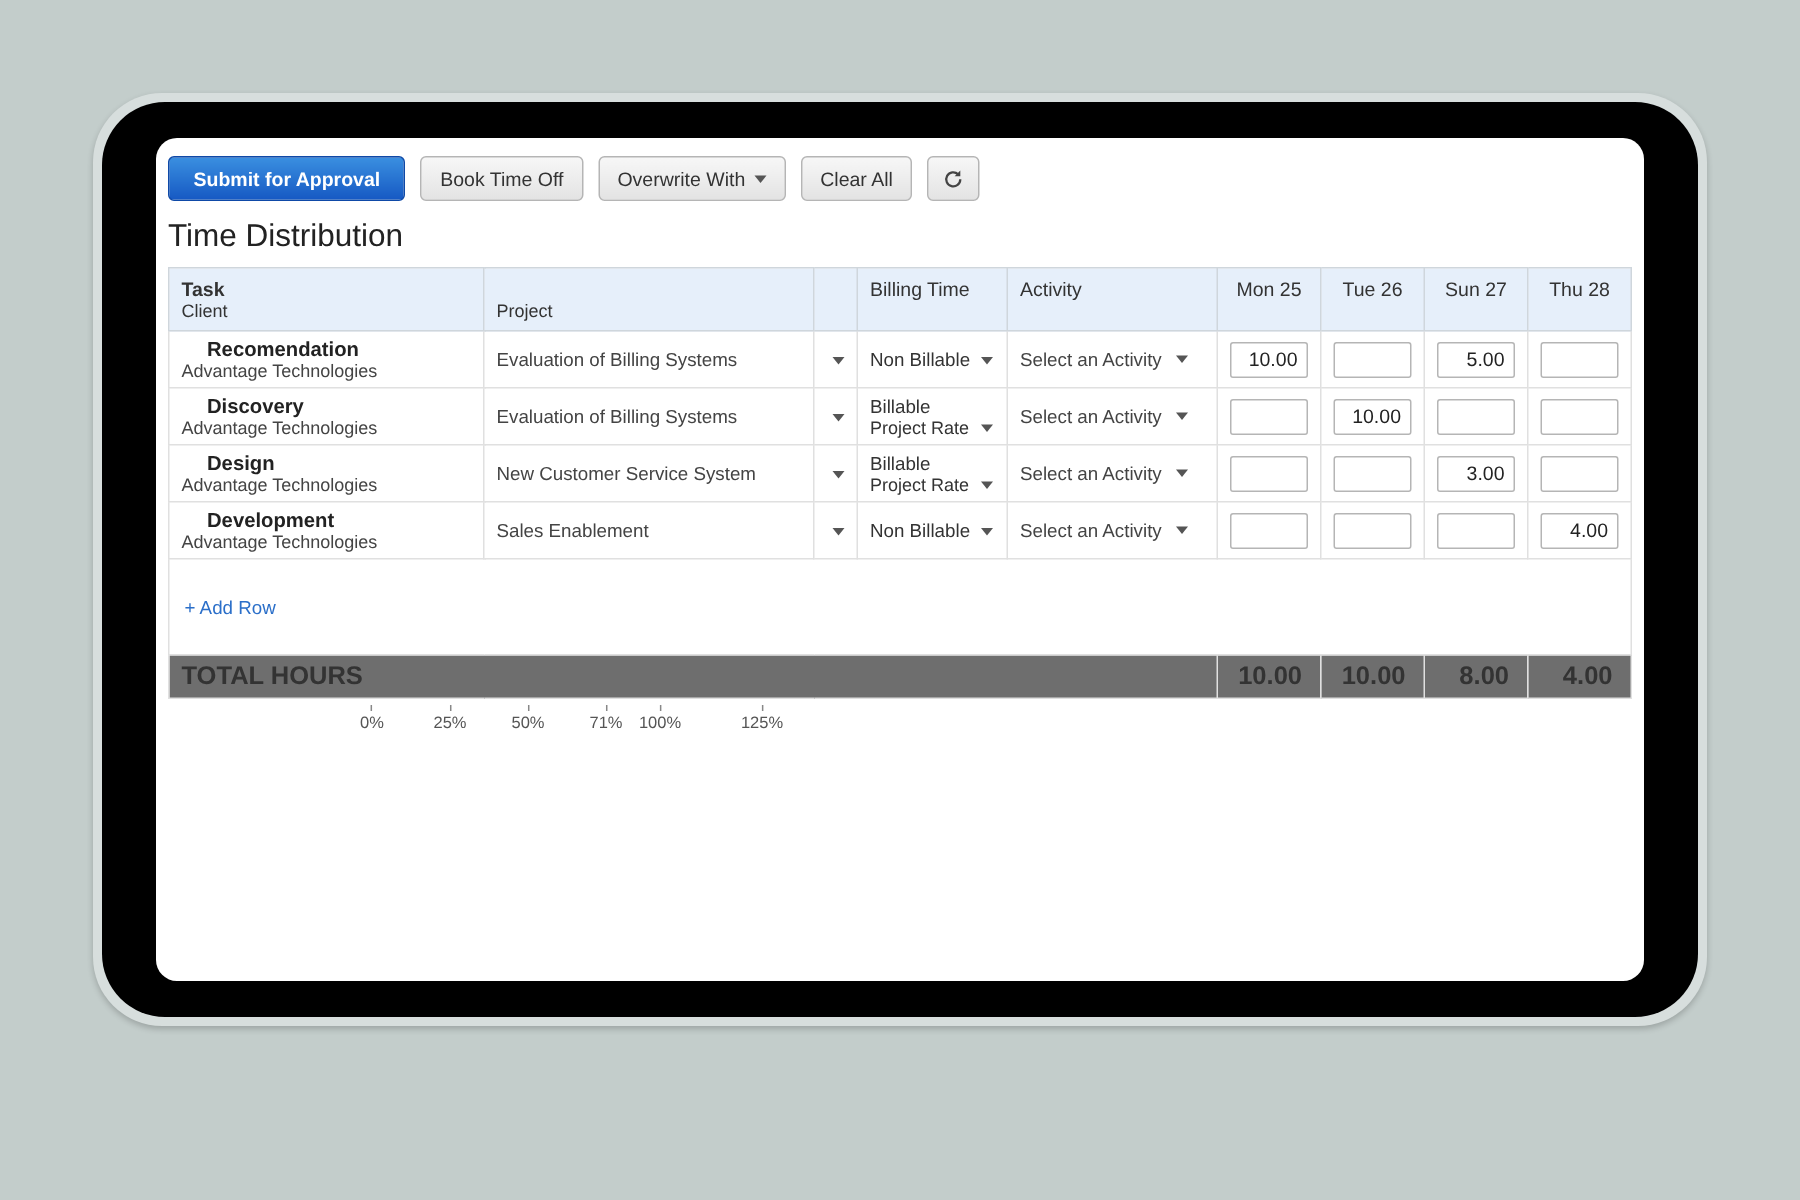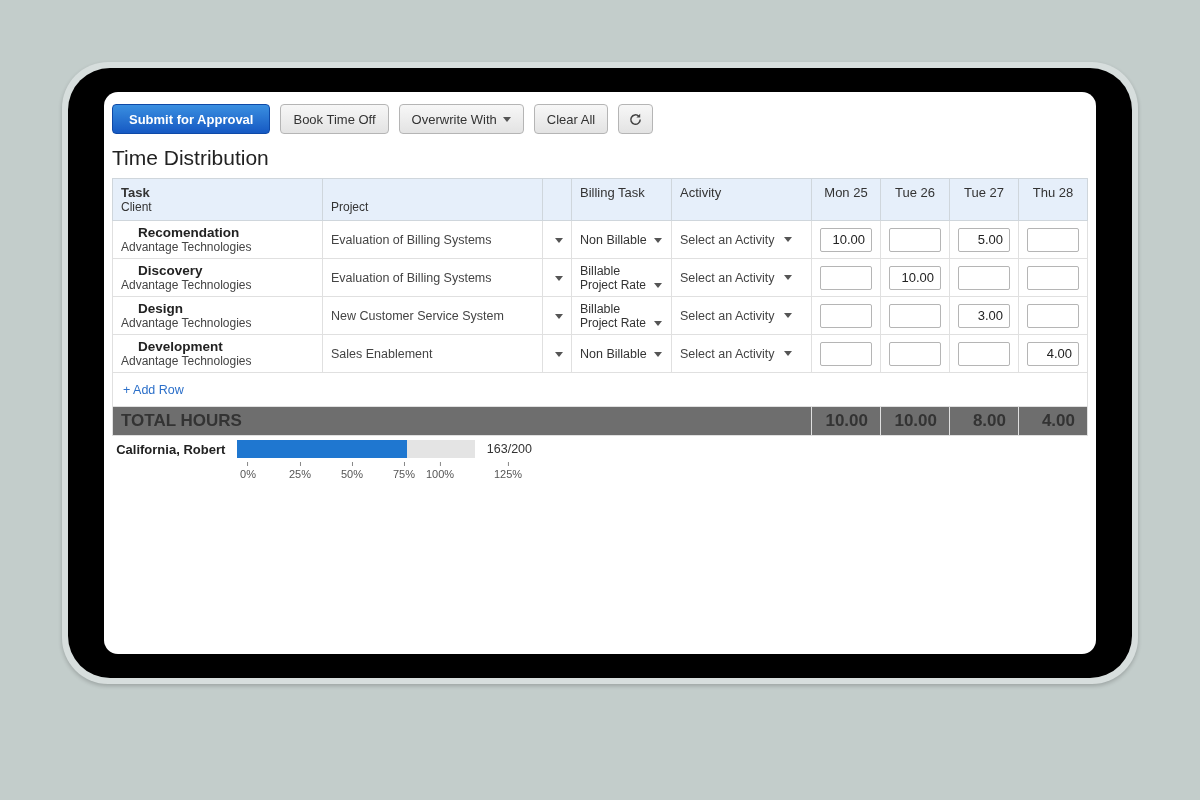--- a/index.html
+++ b/index.html
@@ -219,25 +219,25 @@
         <thead>
           <tr>
             <th colspan="2">
               <div class="th-top">Task</div>
               <div class="th-sub">Client</div>
             </th>
             <th style="vertical-align:bottom;">
               <div class="th-sub">Project</div>
             </th>
             <th style="width:22px;"></th>
-            <th>Billing Task</th>
+            <th>Billing Time</th>
             <th>Activity</th>
             <th class="daycol">Mon 25</th>
             <th class="daycol">Tue 26</th>
-            <th class="daycol">Tue 27</th>
+            <th class="daycol">Sun 27</th>
             <th class="daycol">Thu 28</th>
           </tr>
         </thead>
         <tbody id="rows-body">
             <tr>
               <td class="taskcell" colspan="2">
                 <div class="task-name">Recomendation</div>
                 <div class="task-client">Advantage Technologies</div>
               </td>
               <td class="projcell">Evaluation of Billing Systems</td>
@@ -299,48 +299,41 @@
                   <span class="caret"></span>
                 </span></td>
               <td class="daycell"><input type="text" style=""></td>
               <td class="daycell"><input type="text" style=""></td>
               <td class="daycell"><input type="text" style=""></td>
               <td class="daycell"><input type="text" value="4.00" style=""></td>
             </tr>
           </tbody>
         <tbody>
           <tr class="addrow-row">
-            <td colspan="10" style="padding:9px 10px;">
+            <td colspan="10" style="padding:24px 10px;">
               <span class="addrow-link">+ Add Row</span>
             </td>
           </tr>
           <tr class="totals-row">
             <td class="total-label" colspan="6">TOTAL HOURS</td>
             <td class="dayval">10.00</td>
             <td class="dayval">10.00</td>
             <td class="dayval">8.00</td>
             <td class="dayval">4.00</td>
           </tr>
         </tbody>
       </table>
 
 
       <div class="bill-chart">
-        <div class="bill-row">
-          <div class="bill-name">California, Robert</div>
-          <div class="bar-track">
-            <div class="bar-fill" id="bar-fill" style="width: 169.52px;"></div>
-          </div>
-          <div class="bar-value">163/200</div>
-        </div>
         <div class="axis" id="axis">
             <span class="tick" style="left: 0px;">0%</span>
             <span class="tick" style="left: 52px;">25%</span>
             <span class="tick" style="left: 104px;">50%</span>
-            <span class="tick" style="left: 156px;">75%</span>
+            <span class="tick" style="left: 156px;">71%</span>
             <span class="tick" style="left: 192px;">100%</span>
             <span class="tick" style="left: 260px; text-align: right;">125%</span>
           </div>
       </div>
 
     </div>
   </div>
 </div>
 
 </body></html>

